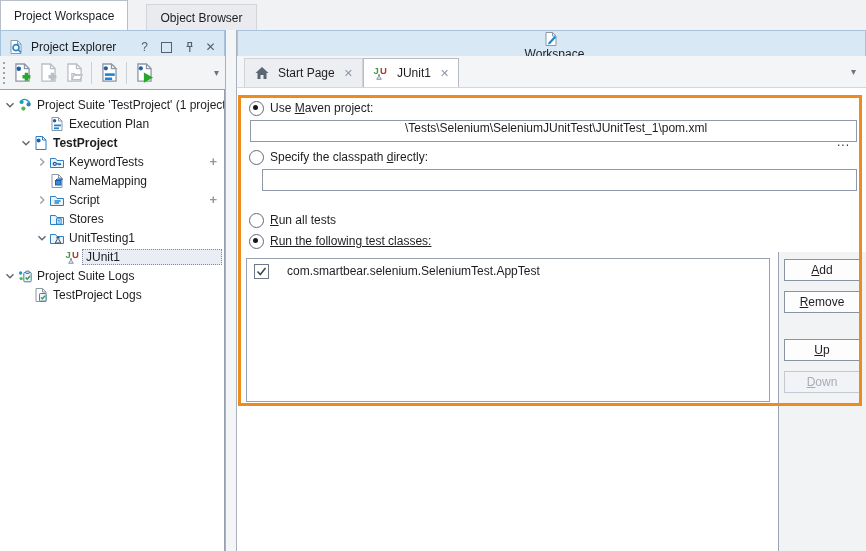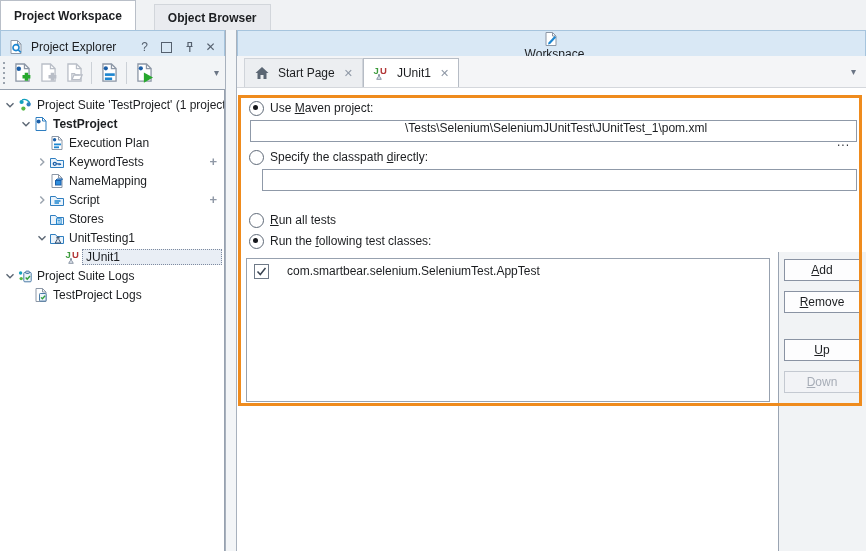--- a/index.html
+++ b/index.html
@@ -1,19 +1,19 @@
 <!DOCTYPE html>
 <html><head>
 <meta charset="utf-8">
 <style>
   html,body{margin:0;padding:0;background:#fff;}
   .app{position:relative;width:866px;height:551px;font-family:"Liberation Sans",sans-serif;font-size:12px;color:#1c1e21;background:#fff;overflow:hidden;}
   
   .topbar{position:absolute;left:0;top:0;width:866px;height:30px;background:#f0f2f4;border-bottom:1px solid #d9dce0;display:flex;align-items:flex-end;}
-  .wtab{padding:0 13px;display:flex;align-items:center;white-space:nowrap;cursor:default;font-weight:bold;}
+  .wtab{padding:0 13px;display:flex;align-items:center;white-space:nowrap;cursor:default;}
   .wtab.active{background:#fff;border:1px solid #b9bfc8;border-bottom:none;height:29px;}
   .wtab.inactive{background:#e9ebef;border:1px solid #d2d6db;border-bottom:none;height:25px;margin-left:18px;}
   
   .phead{position:absolute;height:34px;background:#d9e8f5;border:1px solid #a6c4dd;box-sizing:border-box;display:flex;align-items:center;padding:0 7px;}
   .phead .ptitle{margin-left:6px;flex:1;}
   .hicons{display:flex;align-items:center;gap:9px;color:#55606e;}
   .hicon{width:13px;height:13px;display:flex;align-items:center;justify-content:center;font-size:12px;cursor:default;}
   .maxbox{width:9px;height:9px;border:1px solid #55606e;}
   
   .toolbar{position:absolute;left:0;top:56px;width:225px;height:33px;background:#f2f4f6;display:flex;align-items:center;}
@@ -159,48 +159,48 @@
           <svg width="16" height="16" viewBox="0 0 16 16">
             <path d="M5 2.8A6 6 0 0 1 13 7.2" fill="none" stroke="#14a0bd" stroke-width="1.3"></path>
             <circle cx="4.6" cy="5" r="2.1" fill="#14a0bd"></circle>
             <circle cx="11.6" cy="7.4" r="2.1" fill="#2f7ec0"></circle>
             <circle cx="6.4" cy="11.6" r="2.1" fill="#58b847"></circle>
           </svg>
         </span>
         <span class="tlabel">Project Suite 'TestProject' (1 project)</span>
       </div>
       <div class="trow">
+        <span class="sp" style="width: 34px;"></span>
+        <span class="chev"></span>
+        <span class="ticon">
+          <svg width="16" height="16" viewBox="0 0 16 16">
+            <path d="M3 1.5h6.5L13 5v9.5H3z" fill="#fff" stroke="#8c97a6"></path>
+            <path d="M9.5 1.5V5H13" fill="none" stroke="#8c97a6"></path>
+            <circle cx="5.6" cy="4.8" r="1.7" fill="#1b5fa8"></circle>
+            <rect x="5" y="8.5" width="7" height="1.8" fill="#1e86d0"></rect>
+            <rect x="5" y="11.4" width="5" height="1.8" fill="#1e86d0"></rect>
+          </svg>
+        </span>
+        <span class="tlabel">Execution Plan</span>
+      </div>
+      <div class="trow">
         <span class="sp" style="width: 18px;"></span>
         <span class="chev">
           <svg width="12" height="12" viewBox="0 0 12 12">
             <path d="M2.5 4.2L6 7.7l3.5-3.5" fill="none" stroke="#5b6673" stroke-width="1.4"></path>
           </svg>
         </span>
         <span class="ticon">
           <svg width="16" height="16" viewBox="0 0 16 16">
             <path d="M3 1.5h6.5L13 5v9.5H3z" fill="#fff" stroke="#2f7ec0"></path>
             <path d="M9.5 1.5V5H13" fill="none" stroke="#2f7ec0"></path>
             <circle cx="5.6" cy="5.6" r="2" fill="#1b5fa8"></circle>
           </svg>
         </span>
         <span class="tlabel bold">TestProject</span>
-      </div>
-      <div class="trow">
-        <span class="sp" style="width: 34px;"></span>
-        <span class="chev"></span>
-        <span class="ticon">
-          <svg width="16" height="16" viewBox="0 0 16 16">
-            <path d="M3 1.5h6.5L13 5v9.5H3z" fill="#fff" stroke="#8c97a6"></path>
-            <path d="M9.5 1.5V5H13" fill="none" stroke="#8c97a6"></path>
-            <circle cx="5.6" cy="4.8" r="1.7" fill="#1b5fa8"></circle>
-            <rect x="5" y="8.5" width="7" height="1.8" fill="#1e86d0"></rect>
-            <rect x="5" y="11.4" width="5" height="1.8" fill="#1e86d0"></rect>
-          </svg>
-        </span>
-        <span class="tlabel">Execution Plan</span>
       </div>
       <div class="trow">
         <span class="sp" style="width: 34px;"></span>
         <span class="chev">
           <svg width="12" height="12" viewBox="0 0 12 12">
             <path d="M4.3 2.5L7.8 6l-3.5 3.5" fill="none" stroke="#9aa3ae" stroke-width="1.4"></path>
           </svg>
         </span>
         <span class="ticon">
           <svg width="16" height="16" viewBox="0 0 16 16">
@@ -377,21 +377,21 @@
         <span>Specify the classpath <u>d</u>irectly:</span>
       </div>
       <div class="field" style="left:25px;top:81px;width:595px;">
         <span></span>
       </div>
 
       <div class="radrow" style="left:12px;top:124px;">
         <span class="radio"></span>
         <span><u>R</u>un all tests</span>
       </div>
-      <div class="radrow" style="left:12px;top:145px;">
+      <div class="radrow" style="left:12px;top:145px;text-decoration:underline;">
         <span class="radio on"></span>
         <span>Run the <u>f</u>ollowing test classes:</span>
       </div>
 
       <div class="listbox">
           <div class="lrow">
             <span class="cbx">
               <svg width="11" height="11" viewBox="0 0 11 11">
                 <path d="M1.5 5.5l2.8 3L9.5 2" fill="none" stroke="#3a4452" stroke-width="1.5"></path>
               </svg>

